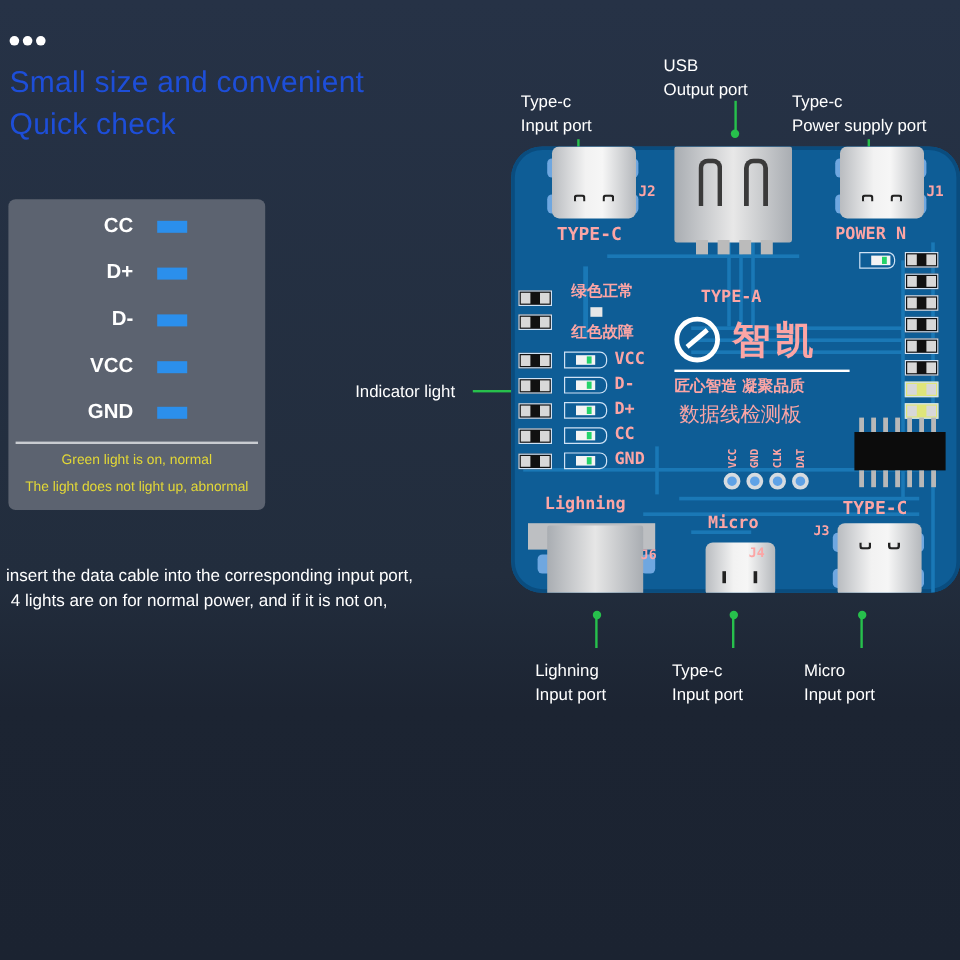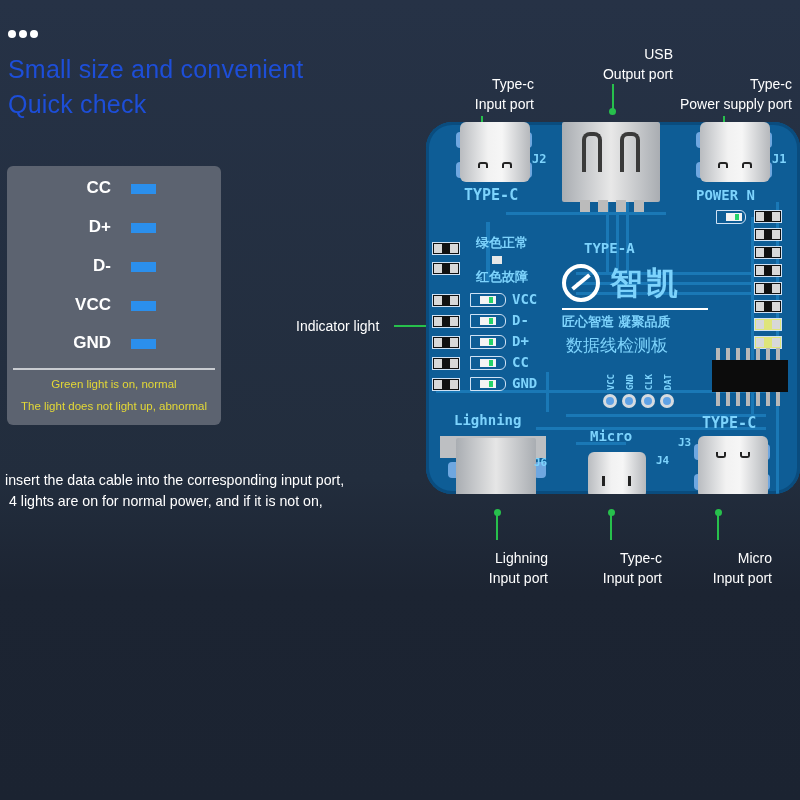--- a/index.html
+++ b/index.html
@@ -17,34 +17,34 @@
   .legend-card {
     left:7px; top:166px; width:214px; height:259px;
     background:#5c6370; border-radius:6px;
   }
   .legend-row { position:absolute; left:0; width:214px; height:24px; }
   .legend-label { position:absolute; right:110px; top:0; font-size:17px; font-weight:bold; color:#fff; text-align:right; }
   .legend-swatch { position:absolute; left:124px; top:6px; width:25px; height:10px; background:#2b8fec; }
   .legend-divider { position:absolute; left:6px; top:202px; width:202px; height:2px; background:#c9ccd1; }
   .legend-note { position:absolute; left:0; width:214px; text-align:center; font-size:11.5px; color:#e3d836; }
   .desc { left:5px; top:470px; font-size:14.2px; line-height:21px; color:#fff; white-space:pre; }
-  .callout { text-align:right; font-size:14px; line-height:20px; color:#fff; }
+  .callout { text-align:left; font-size:14px; line-height:20px; color:#fff; }
   .vline { width:2px; background:#27c04c; }
   .hline { height:2px; background:#27c04c; }
   .gdot { width:7px; height:7px; border-radius:50%; background:#27c04c; }
 
   
   .pcb {
     left:426px; top:122px; width:374px; height:372px;
     background:#0e5d96; border-radius:26px;
     box-shadow: inset 0 0 0 3px #0a4c7e;
     overflow:hidden;
   }
   .trace { position:absolute; background:#1a78b6; }
-  .silk { position:absolute; color:#7dd3fc; font-family:"DejaVu Sans Mono", monospace; font-weight:bold; }
+  .silk { position:absolute; color:#fca5a5; font-family:"DejaVu Sans Mono", monospace; font-weight:bold; }
   .port-c {
     position:absolute; background:linear-gradient(90deg,#b9bcc0,#f2f2f2 40%,#f6f6f6 60%,#b5b8bc);
     border-radius:6px;
   }
   .port-c .slot { position:absolute; width:10px; height:6px; border:2px solid #222; border-bottom:none; border-radius:3px 3px 0 0; }
   .pad-blue { position:absolute; width:10px; height:16px; background:#6fa7e0; border-radius:4px; }
   .res { position:absolute; width:28px; height:13px; border:1px solid #cfe2f5; background:#111; }
   .res::before, .res::after { content:""; position:absolute; top:1px; width:8px; height:9px; background:#d8d8d8; }
   .res::before { left:1px; } .res::after { right:1px; }
   .led { position:absolute; width:36px; height:14px; border:1px solid #cfe2f5; border-radius:0 6px 6px 0; background:#0e5d96; }
@@ -257,21 +257,21 @@
   <div class="pad-blue" style="left:108px; top:340px; width:12px;"></div>
   <div style="position:absolute; left:14px; top:314px; width:106px; height:22px; background:#bdbfc2;"></div>
   <div class="port-c" style="left:30px; top:316px; width:80px; height:60px; border-radius:2px; background:linear-gradient(90deg,#a9adb2,#e6e6e6 50%,#a9adb2);"></div>
   <div class="silk" style="left:108px; top:334px; font-size:11px;">J6</div>
 
   <div class="silk" style="left:164px; top:306px; font-size:14px;">Micro</div>
   <div class="port-c" style="left:162px; top:330px; width:58px; height:46px; border-radius:6px;">
     <span style="position:absolute; left:14px; top:24px; width:3px; height:10px; background:#222;"></span>
     <span style="position:absolute; left:40px; top:24px; width:3px; height:10px; background:#222;"></span>
   </div>
-  <div class="silk" style="left:230px; top:332px; font-size:11px;">J4</div>
+  <div class="silk" style="left:198px; top:332px; font-size:11px;">J4</div>
 
   <div class="silk" style="left:276px; top:292px; font-size:15px;">TYPE-C</div>
   <div class="pad-blue" style="left:268px; top:322px;"></div>
   <div class="pad-blue" style="left:268px; top:352px;"></div>
   <div class="pad-blue" style="left:334px; top:322px;"></div>
   <div class="pad-blue" style="left:334px; top:352px;"></div>
   <div class="port-c" style="left:272px; top:314px; width:70px; height:62px;">
     <span class="slot" style="left:18px; top:16px; transform:rotate(180deg);"></span>
     <span class="slot" style="left:42px; top:16px; transform:rotate(180deg);"></span>
   </div>

